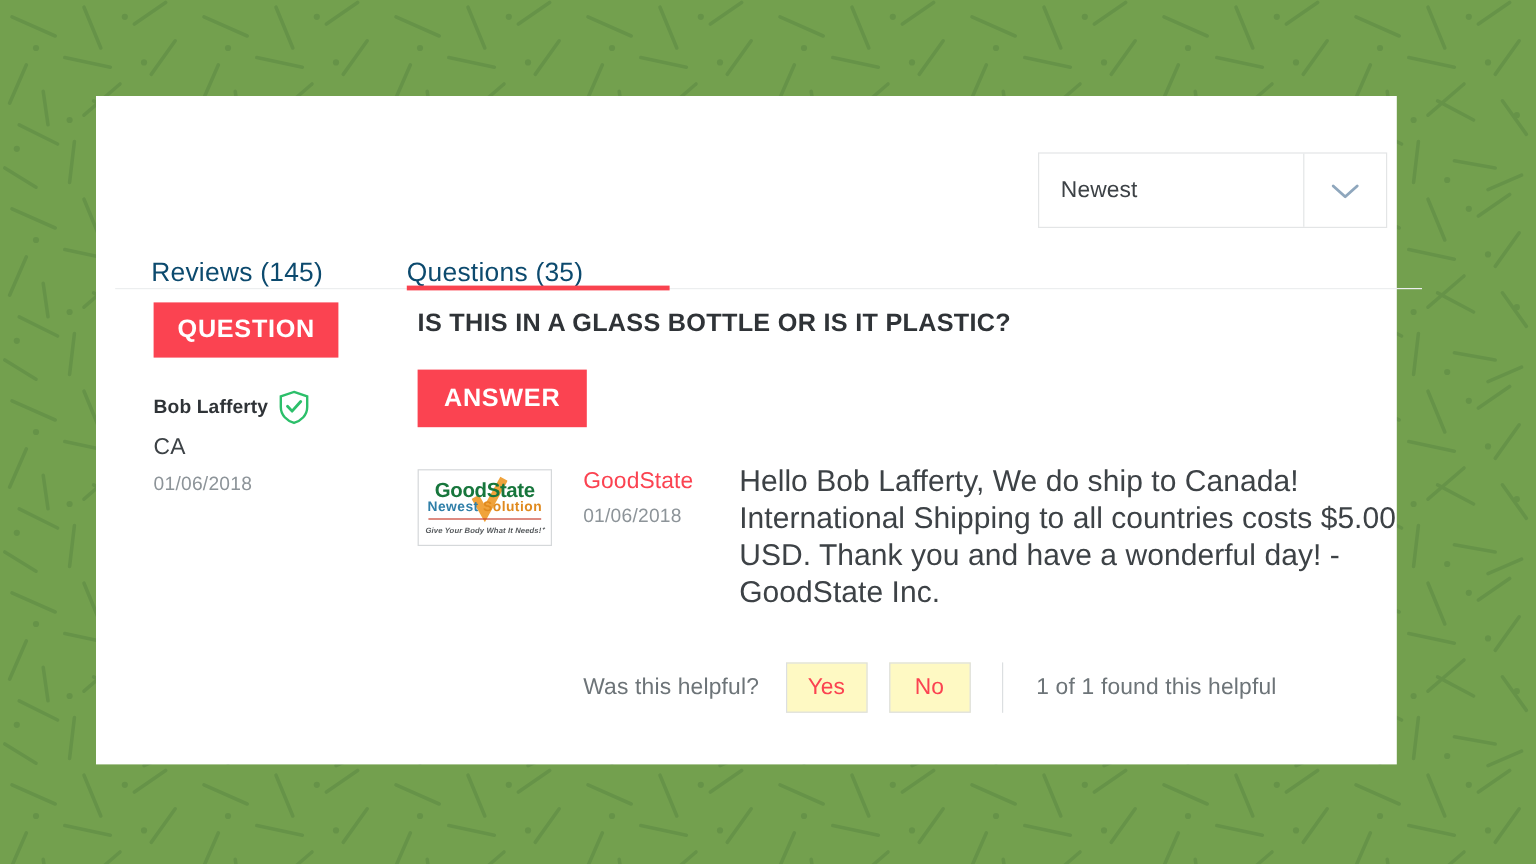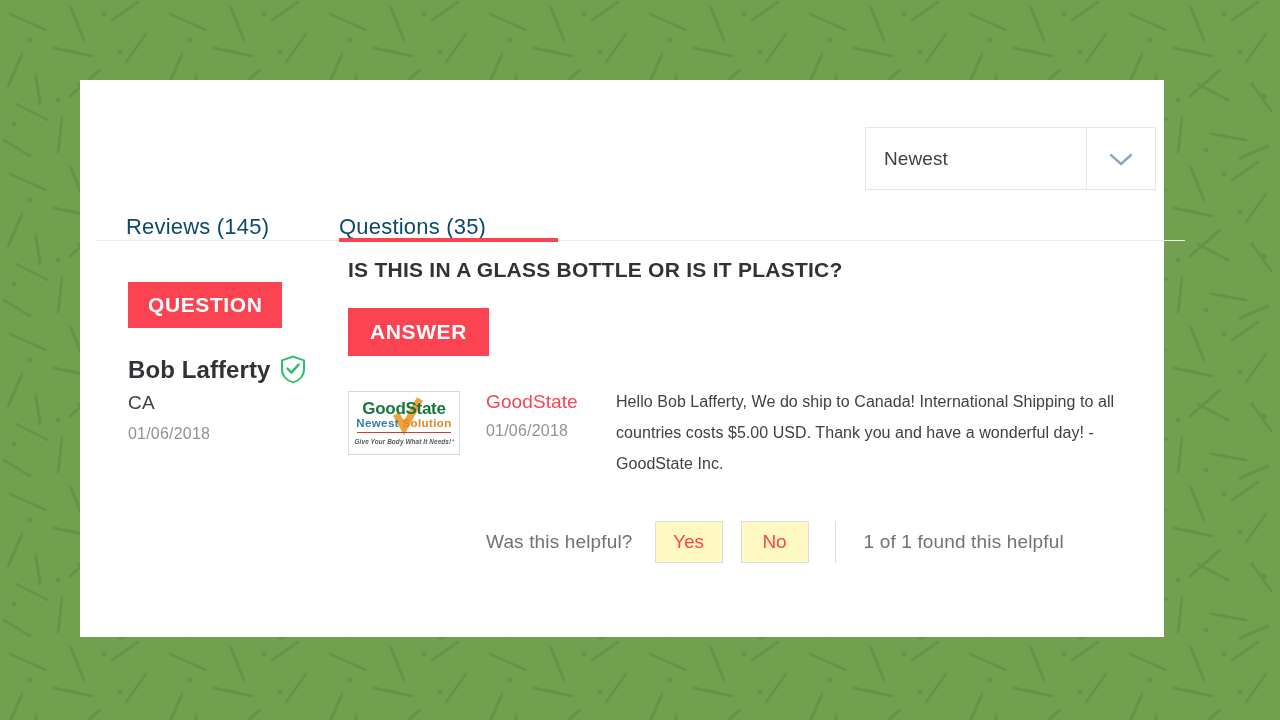--- a/index.html
+++ b/index.html
@@ -81,40 +81,40 @@
     left: 243px;
     bottom: -2px;
     width: 219px;
     height: 4px;
     background: #f9434f;
   }
 
   
   .q-left {
     position: absolute;
-    left: 48px; top: 202px;
+    left: 48px; top: 172px;
     width: 220px;
   }
   .badge-question {
     display: inline-block;
     background: #fb4351;
     color: #ffffff;
     font-size: 21px;
     font-weight: bold;
     letter-spacing: .6px;
     padding: 12px 20px 13px 20px;
     line-height: 1;
   }
   .author-row {
     display: flex;
     align-items: center;
     margin-top: 27px;
   }
   .author-name {
-    font-size: 24px;
+    font-size: 16px;
     font-weight: bold;
     color: #2f3337;
     letter-spacing: .1px;
   }
   .verified-icon {
     margin-left: 9px;
     display: flex;
     align-items: center;
   }
   .author-loc {
@@ -180,21 +180,21 @@
     letter-spacing: .1px;
   }
   .brand-date {
     font-size: 16px;
     color: #8d9499;
     margin-top: 9px;
     letter-spacing: .2px;
   }
   .answer-text {
     flex: 1;
-    font-size: 16px;
+    font-size: 25px;
     line-height: 31px;
     color: #3d4246;
     letter-spacing: .05px;
     margin-top: -5px;
   }
 
   .helpful-row {
     display: flex;
     align-items: center;
     margin-top: 42px;

